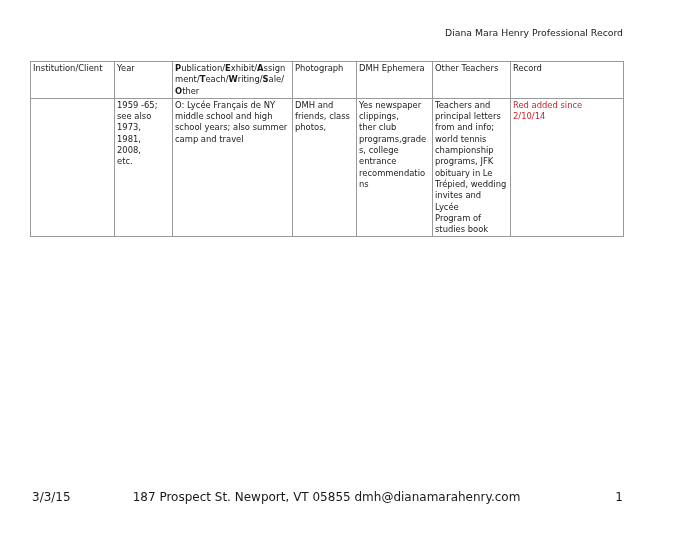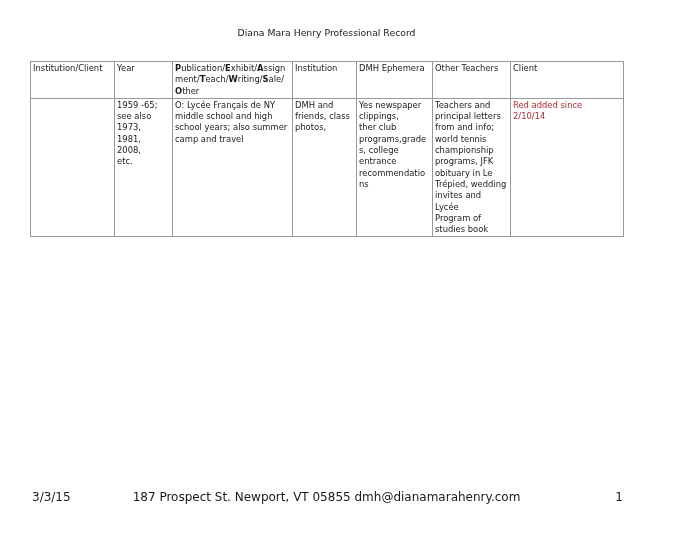--- a/index.html
+++ b/index.html
@@ -8,21 +8,21 @@
     width: 700px; height: 540px;
     background: #ffffff;
     font-family: "DejaVu Sans", "Liberation Sans", sans-serif;
     color: #1a1a1a;
     position: relative;
     overflow: hidden;
   }
   .doc-title {
     position: absolute;
     left: 30px; top: 27px; width: 593px;
-    text-align: center;
+    text-align: right;
     font-size: 9.3px;
     line-height: 11px;
   }
   table.record-table {
     position: absolute;
     left: 30px; top: 61px;
     width: 593px;
     border-collapse: collapse;
     table-layout: fixed;
     font-size: 8.4px;
@@ -66,24 +66,24 @@
     <col style="width:78px">
     <col style="width:113px">
   </colgroup>
   <thead>
     <tr>
       <th>Institution/Client</th>
       <th>Year</th>
       <th><b>P</b>ublication/<b>E</b>xhibit/<b>A</b>ssign
 ment/<b>T</b>each/<b>W</b>riting/<b>S</b>ale/
 <b>O</b>ther</th>
-      <th>Institution</th>
+      <th>Photograph</th>
       <th>DMH Ephemera</th>
       <th>Other Teachers</th>
-      <th>Client</th>
+      <th>Record</th>
     </tr>
   </thead>
   <tbody>
     <tr>
       <td></td>
       <td>1959 -65;
 see also
 1973,
 1981,
 2008,

